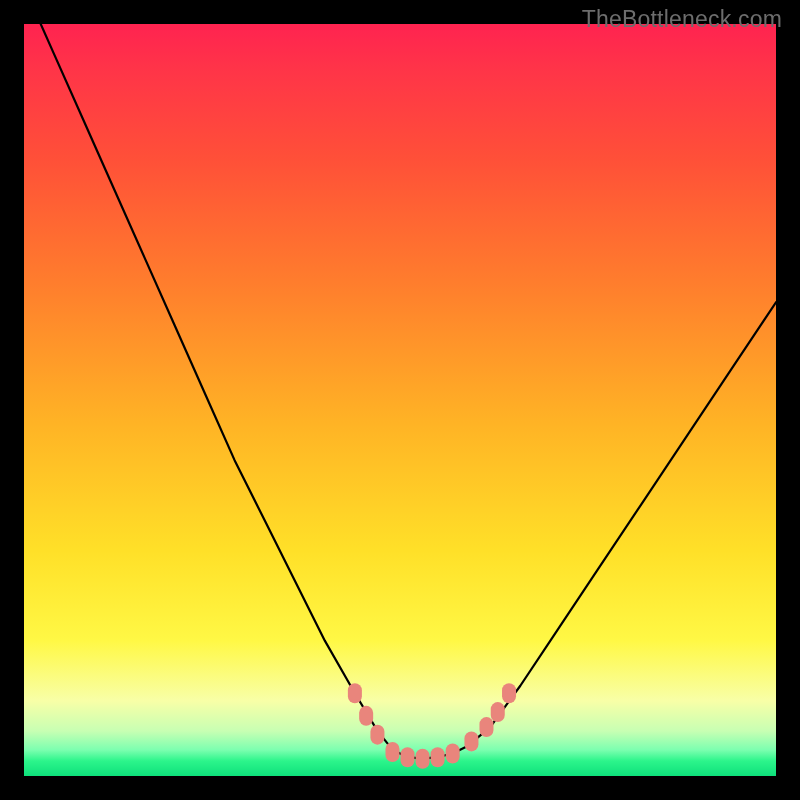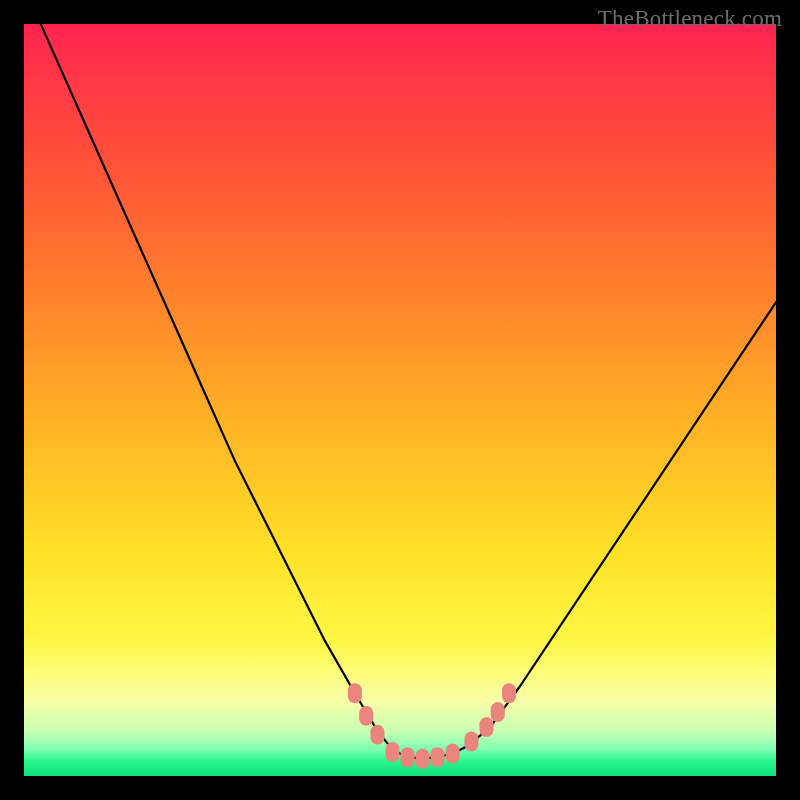--- a/index.html
+++ b/index.html
@@ -48,21 +48,21 @@
     height: 752px;
   }
   .watermark {
     position: absolute;
     top: 6px;
     right: 18px;
     color: #6d6d6d;
     font-size: 23px;
     letter-spacing: 0.2px;
     font-weight: 400;
-    font-family: Liberation Serif, serif;
+    font-family: Liberation Sans, sans-serif;
   }
 </style>
 </head>
 <body>
 
 <div class="frame">
 
   <div class="plot-area">
 
     <svg class="curve" viewBox="0 0 752 752" preserveAspectRatio="none">

